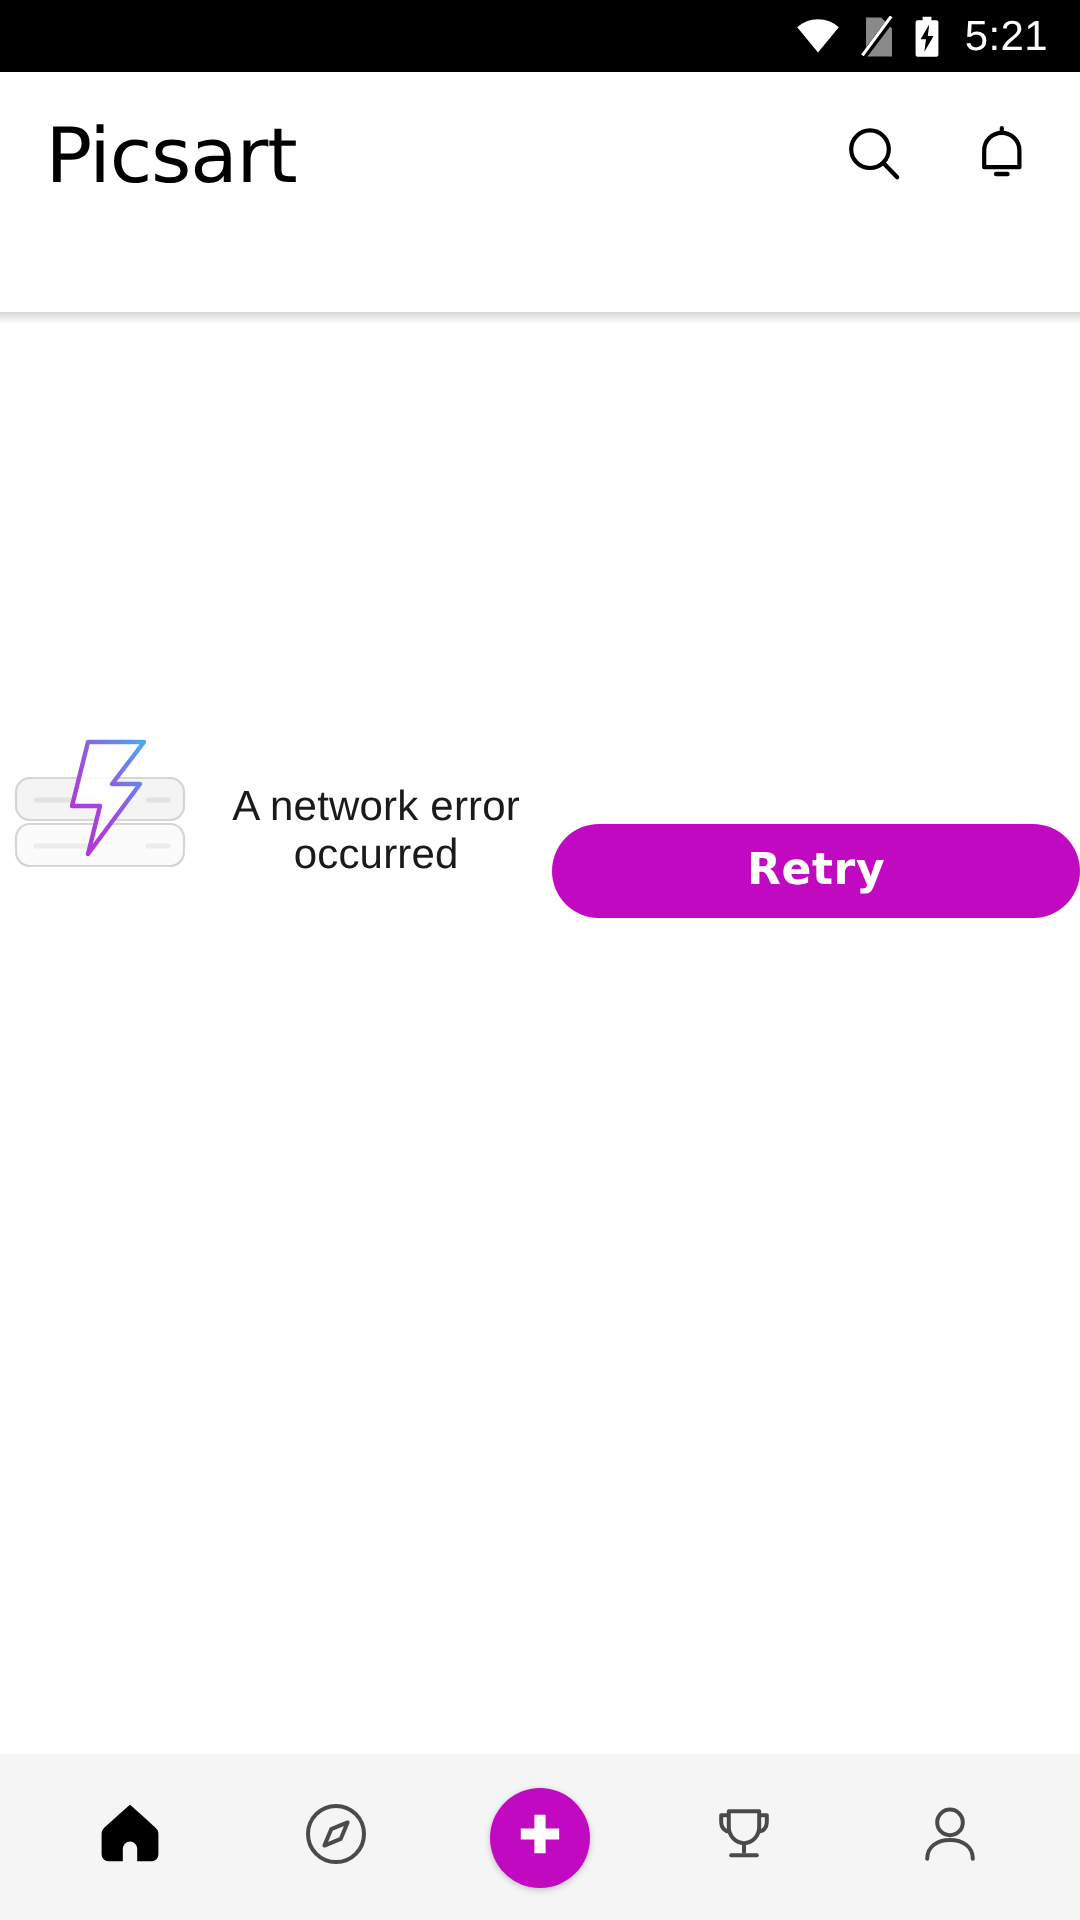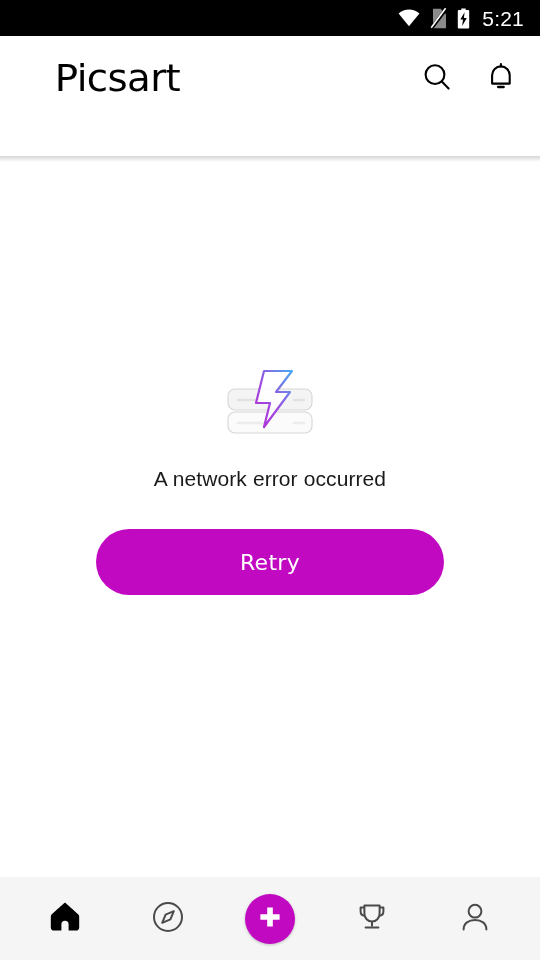--- a/index.html
+++ b/index.html
@@ -28,21 +28,21 @@
     letter-spacing:.2px; margin-left:2px; line-height:1;
   }
 
   
   .header {
     flex:0 0 84px; height:84px; background:#ffffff;
     display:flex; align-items:center;
     padding:0 22px 0 24px;
     position:relative; z-index:3;
   }
-  .logo-wrap { display:flex; align-items:center;margin-left:32px; }
+  .logo-wrap { display:flex; align-items:center; }
   .logo-text {
     font-family:"DejaVu Sans", sans-serif;
     font-size:38px; font-weight:400; color:#000000;
     letter-spacing:-0.6px; line-height:1;
     transform:scaleX(1.02);
   }
   .header-spacer { flex:1 1 auto; }
   .header-actions { display:flex; align-items:center; gap:30px; }
   .hdr-btn {
     width:34px; height:34px; display:flex;
@@ -57,34 +57,34 @@
 
   
   .content {
     flex:1 1 auto; background:#ffffff;
     display:flex; flex-direction:column;
     align-items:center; justify-content:flex-start;
     position:relative;
   }
   .error-block {
     position:absolute; left:0; right:0; top:245px;
-    display:flex; flex-direction:column; align-items:center;
+    display:flex; align-items:center;
   }
   .error-illustration { width:100px; height:76px; margin-bottom:26px; }
   .error-message {
     font-size:21px; color:#1a1a1a; font-weight:400;
     letter-spacing:.1px; text-align:center;
   }
   .retry-button {
     margin-top:38px;
-    width:348px; height:66px;
+    width:348px; height:47px;
     border:none; border-radius:33px;
     background:#c209c2; color:#ffffff;
     font-family:"DejaVu Sans", sans-serif;
-    font-size:22px; font-weight:400; letter-spacing:.3px;
+    font-size:22px; font-weight:700; letter-spacing:.3px;
     cursor:pointer;
     display:flex; align-items:center; justify-content:center;
   }
 
   
   .bottomnav {
     flex:0 0 83px; height:83px; background:#f5f5f5;
     display:flex; align-items:center; justify-content:space-around;
     padding:0 14px;
   }

